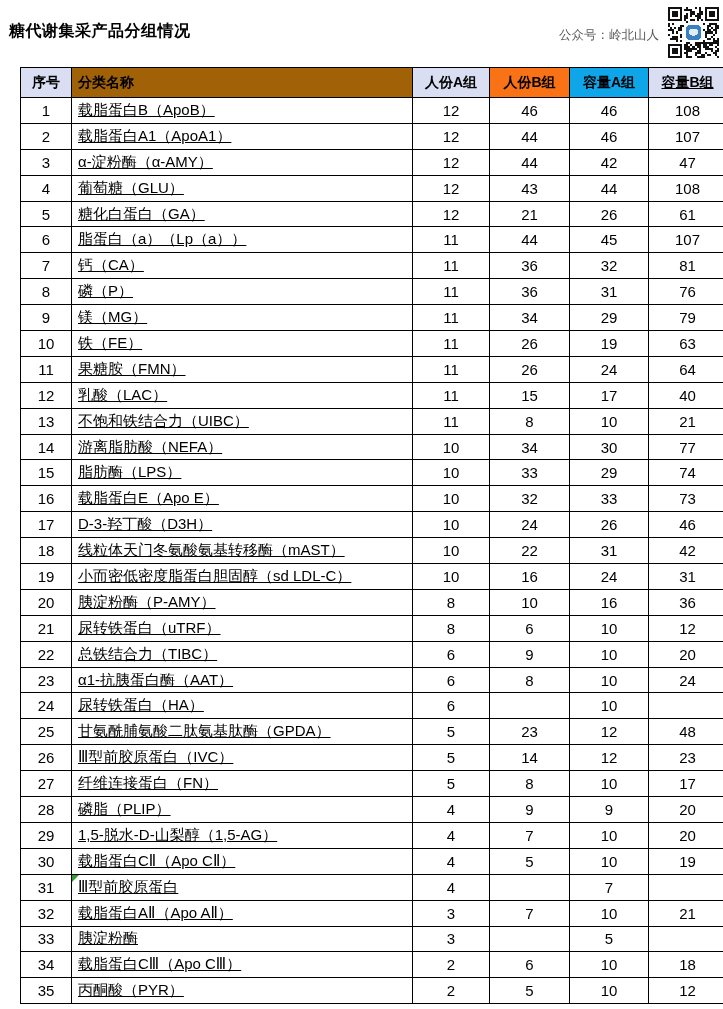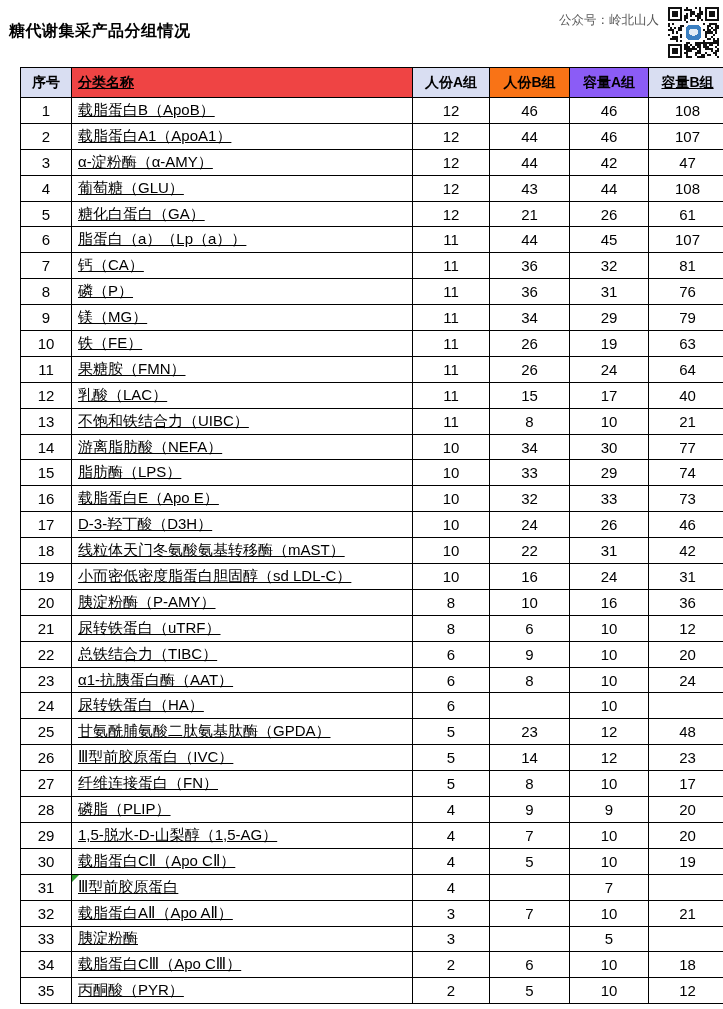--- a/index.html
+++ b/index.html
@@ -5,21 +5,21 @@
   html,body{margin:0;padding:0;}
   body{
     width:723px;height:1009px;background:#ffffff;position:relative;overflow:hidden;
     font-family:"Liberation Sans","DejaVu Sans",sans-serif;color:#000;
   }
   .page-title{
     position:absolute;left:9px;top:21px;margin:0;
     font-size:16px;font-weight:bold;letter-spacing:0.5px;color:#000;
   }
   .wechat-label{
-    position:absolute;right:64px;top:12px;
+    position:absolute;right:64px;top:27px;
     font-size:12.5px;color:#595959;white-space:nowrap;
   }
   .qr{
     position:absolute;right:4px;top:7px;width:51px;height:51px;background:#fff;
   }
   .qr svg{display:block;width:51px;height:51px;}
   .table-wrap{position:absolute;left:20px;top:67px;}
   table.grid{
     border-collapse:collapse;table-layout:fixed;width:706px;background:#fff;
   }
@@ -333,24 +333,24 @@
       <col style="width:51px">
       <col style="width:341px">
       <col style="width:77px">
       <col style="width:80px">
       <col style="width:79px">
       <col style="width:78px">
     </colgroup>
     <thead>
       <tr>
         <th class="hdr" style="background: rgb(217, 222, 242);">序号</th>
-        <th class="hdr name-h" style="background: #ef4444; text-decoration: underline;">分类名称</th>
+        <th class="hdr name-h" style="background: #a16207;">分类名称</th>
         <th class="hdr" style="background: rgb(217, 222, 242);">人份A组</th>
         <th class="hdr" style="background: #f97316;">人份B组</th>
-        <th class="hdr" style="background: #8b5cf6; margin-top: 48px;">容量A组</th>
+        <th class="hdr" style="background: #0ea5e9; margin-top: 48px;">容量A组</th>
         <th class="hdr" style="background: rgb(217, 222, 242); text-decoration: underline;">容量B组</th>
       </tr>
     </thead>
     <tbody id="table-body">
         <tr>
           <td>1</td>
           <td class="name"><span>载脂蛋白B（ApoB）</span></td>
           <td>12</td>
           <td>46</td>
           <td>46</td>

